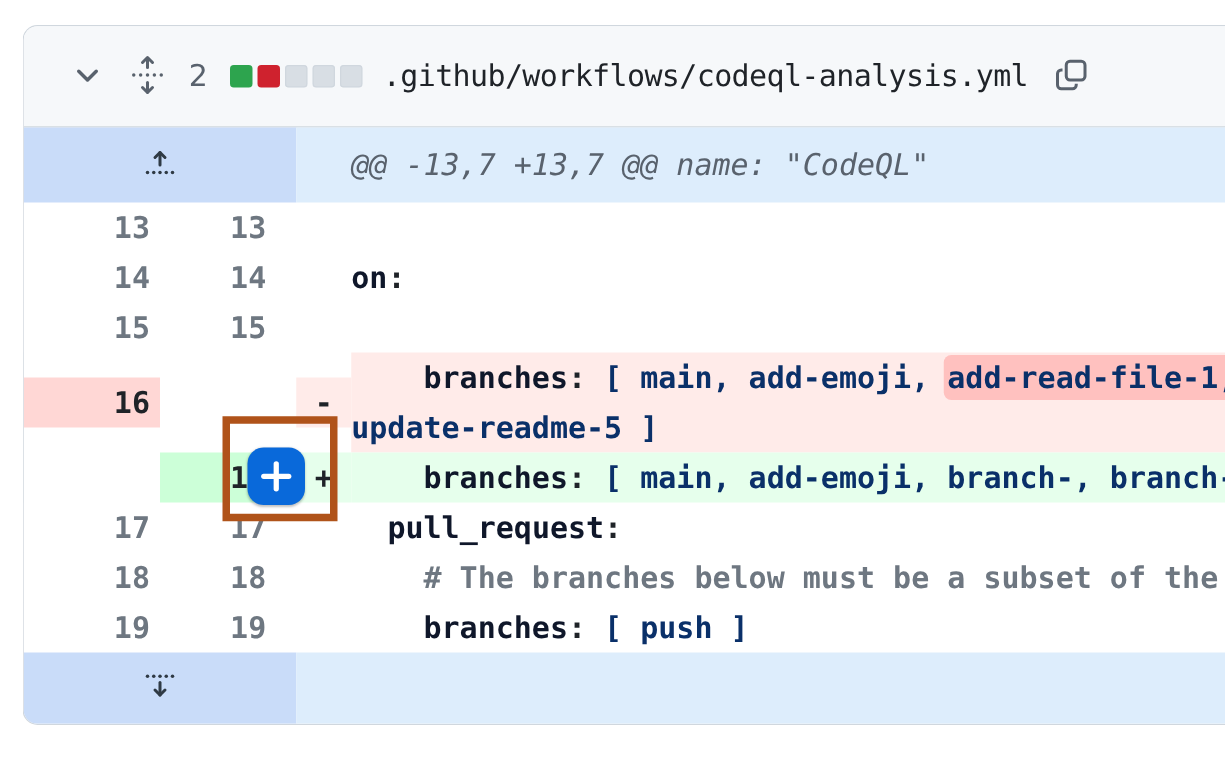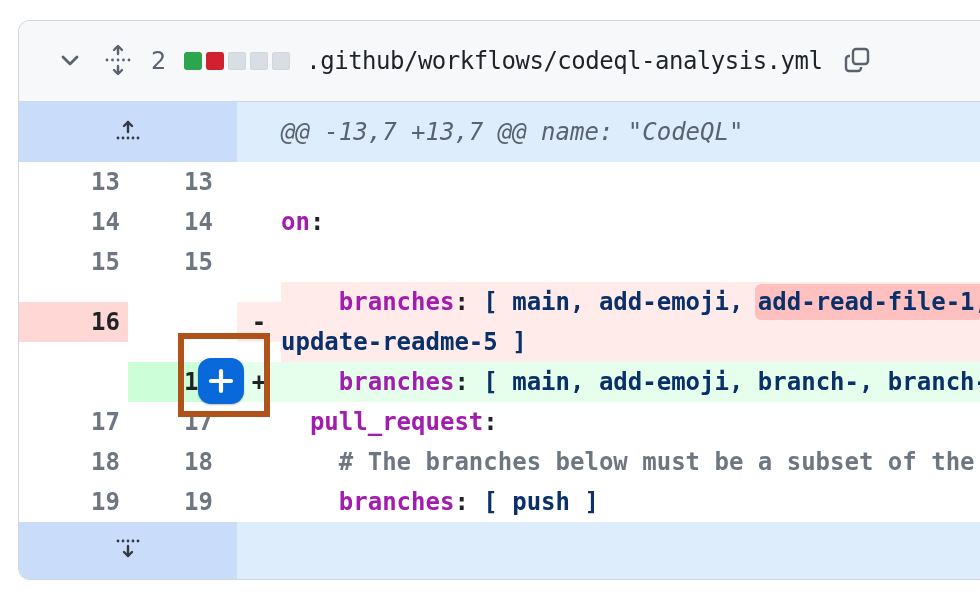--- a/index.html
+++ b/index.html
@@ -56,21 +56,21 @@
     text-align:center;white-space:pre;
   }
   .code-cell{flex:1;overflow:hidden;}
   .code-line{font-size:24px;line-height:40px;white-space:pre;color:#1f2328;}
   .row-context{background:#ffffff;}
   .row-removed .num-cell{background:#ffd7d5;color:#1f2328;}
   .row-removed .marker-cell,.row-removed .code-cell{background:#ffebe9;}
   .row-added .num-cell{background:#ccffd8;color:#1f2328;}
   .row-added .marker-cell,.row-added .code-cell{background:#e6ffec;}
   .seg-plain{color:#1f2328;}
-  .seg-key{color:#a21caf;}
+  .seg-key{color:#0f172a;}
   .seg-value{color:#0a3069;}
   .seg-comment{color:#6e7781;}
   .hl-del{background:#ffc1bf;border-radius:6px;padding:4px 3px;margin:0 -3px;}
   .expander-row{display:flex;height:57px;}
   .expander-gutter{
     width:218px;flex:none;background:#c9dcf9;border:none;cursor:pointer;
     display:flex;align-items:center;justify-content:center;color:#2f3a45;
   }
   .expander-rest{flex:1;background:#ddedfc;}
   

